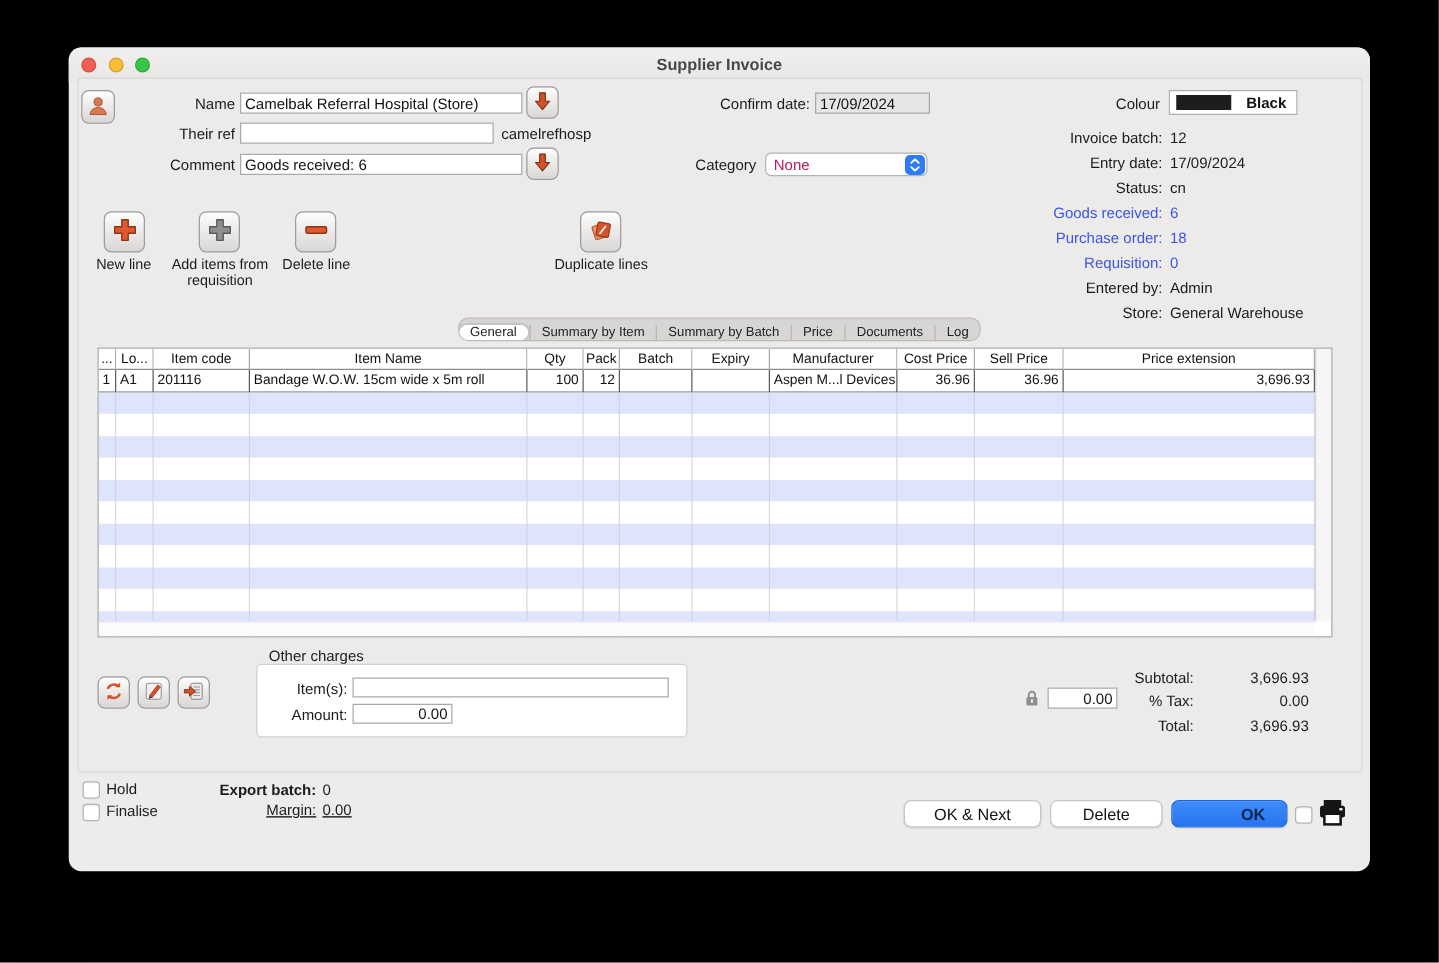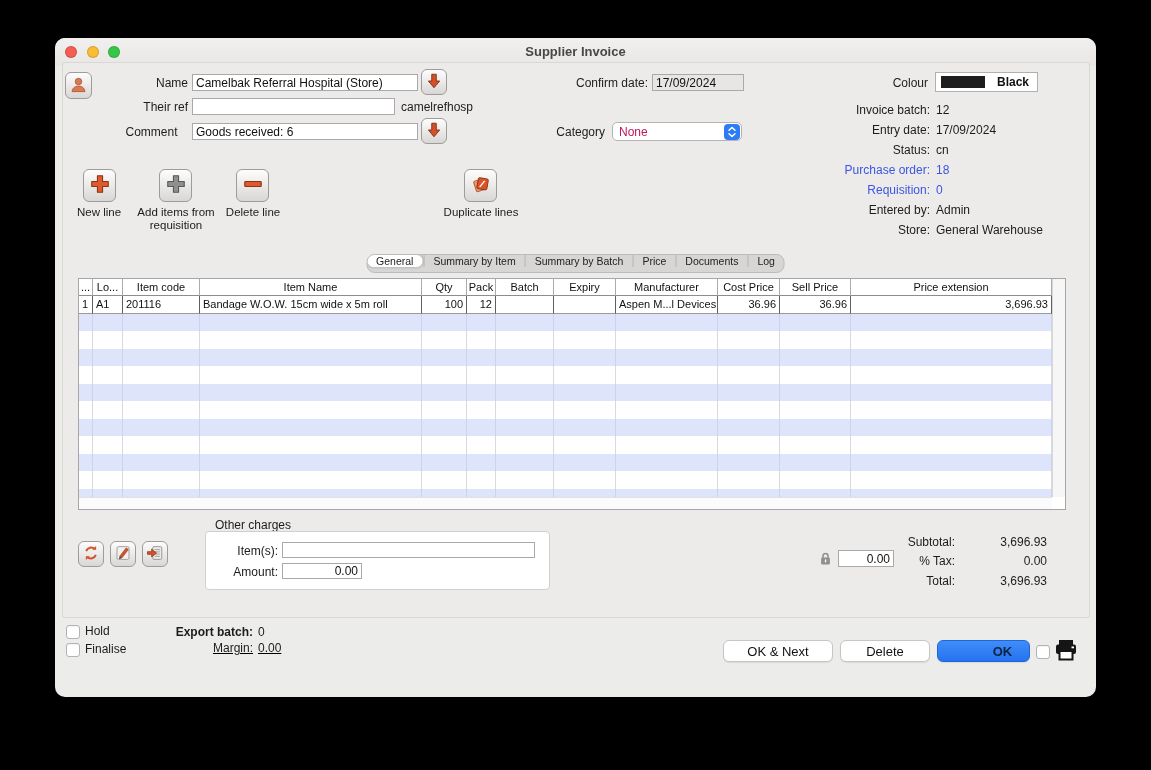--- a/index.html
+++ b/index.html
@@ -44,21 +44,21 @@
     position:absolute;background:linear-gradient(#fdfdfd,#d9d7d5);
     border:1px solid #9e9c9a;border-radius:6px;
     display:flex;align-items:center;justify-content:center;cursor:pointer;
     box-sizing:border-box;
   }
   .toollabel{
     position:absolute;font-size:11.5px;color:#1c1c1c;text-align:center;line-height:13px;
   }
   .tabs{
     position:absolute;top:216px;left:50%;transform:translateX(-50%);
-    display:flex;align-items:flex-start;background:#d8d6d4;border:1px solid #bdbbb9;
+    display:flex;align-items:flex-end;background:#d8d6d4;border:1px solid #bdbbb9;
     border-radius:8px;height:17px;overflow:hidden;
   }
   .tab{
     font-size:10.5px;color:#222;padding:0 9px;display:flex;align-items:center;
     white-space:nowrap;cursor:pointer;
   }
   .tab + .tab{border-left:1px solid #b8b6b4;}
   .tab.selected{
     background:#fff;border-radius:7px;border:1px solid #c6c4c2;margin:-1px 0 -1px -1px;
     box-shadow:0 0 2px rgba(0,0,0,.2);
@@ -159,21 +159,21 @@
       <svg width="18" height="18" viewBox="0 0 24 24">
         <path d="M9 3h6v9h4.5L12 21 4.5 12H9z" fill="#d4512a" stroke="#7e2d12" stroke-width="1.2" stroke-linejoin="round"></path>
       </svg>
     </span>
   </button>
 
   <div class="abs lbl r" style="left:60px;top:62px;width:73px;">Their ref</div>
   <input class="field" style="left: 137px; top: 60px; width: 203px; height: 17px;" value="">
   <div class="abs lbl" style="left:346px;top:62px;">camelrefhosp</div>
 
-  <div class="abs lbl r" style="left:60px;top:87px;width:73px;text-align:center;">Comment</div>
+  <div class="abs lbl r" style="left:60px;top:87px;width:73px;">Comment</div>
   <input class="field" style="left: 137px; top: 85px; width: 226px; height: 17px;" value="Goods received: 6">
   <button class="iconbtn" style="left:366px;top:80px;width:26px;height:26px;">
     <span>
       <svg width="18" height="18" viewBox="0 0 24 24">
         <path d="M9 3h6v9h4.5L12 21 4.5 12H9z" fill="#d4512a" stroke="#7e2d12" stroke-width="1.2" stroke-linejoin="round"></path>
       </svg>
     </span>
   </button>
 
   <div class="abs lbl r" style="left:490px;top:38px;width:103px;">Confirm date:</div>
@@ -201,20 +201,24 @@
       <div class="infolabel r" style="width:175px;">Invoice batch:</div>
       <div class="infolabel" style="margin-left:6px;">12</div>
     </div>
     <div style="display:flex;line-height:20px;">
       <div class="infolabel r" style="width:175px;">Entry date:</div>
       <div class="infolabel" style="margin-left:6px;">17/09/2024</div>
     </div>
     <div style="display:flex;line-height:20px;">
       <div class="infolabel r" style="width:175px;">Status:</div>
       <div class="infolabel" style="margin-left:6px;">cn</div>
+    </div>
+    <div class="link" style="display:flex;line-height:20px;cursor:pointer;">
+      <div class="infolabel r" style="width:175px;">Goods received:</div>
+      <div class="infolabel" style="margin-left:6px;">6</div>
     </div>
     <div class="link" style="display:flex;line-height:20px;cursor:pointer;">
       <div class="infolabel r" style="width:175px;">Purchase order:</div>
       <div class="infolabel" style="margin-left:6px;">18</div>
     </div>
     <div class="link" style="display:flex;line-height:20px;cursor:pointer;">
       <div class="infolabel r" style="width:175px;">Requisition:</div>
       <div class="infolabel" style="margin-left:6px;">0</div>
     </div>
     <div style="display:flex;line-height:20px;">

